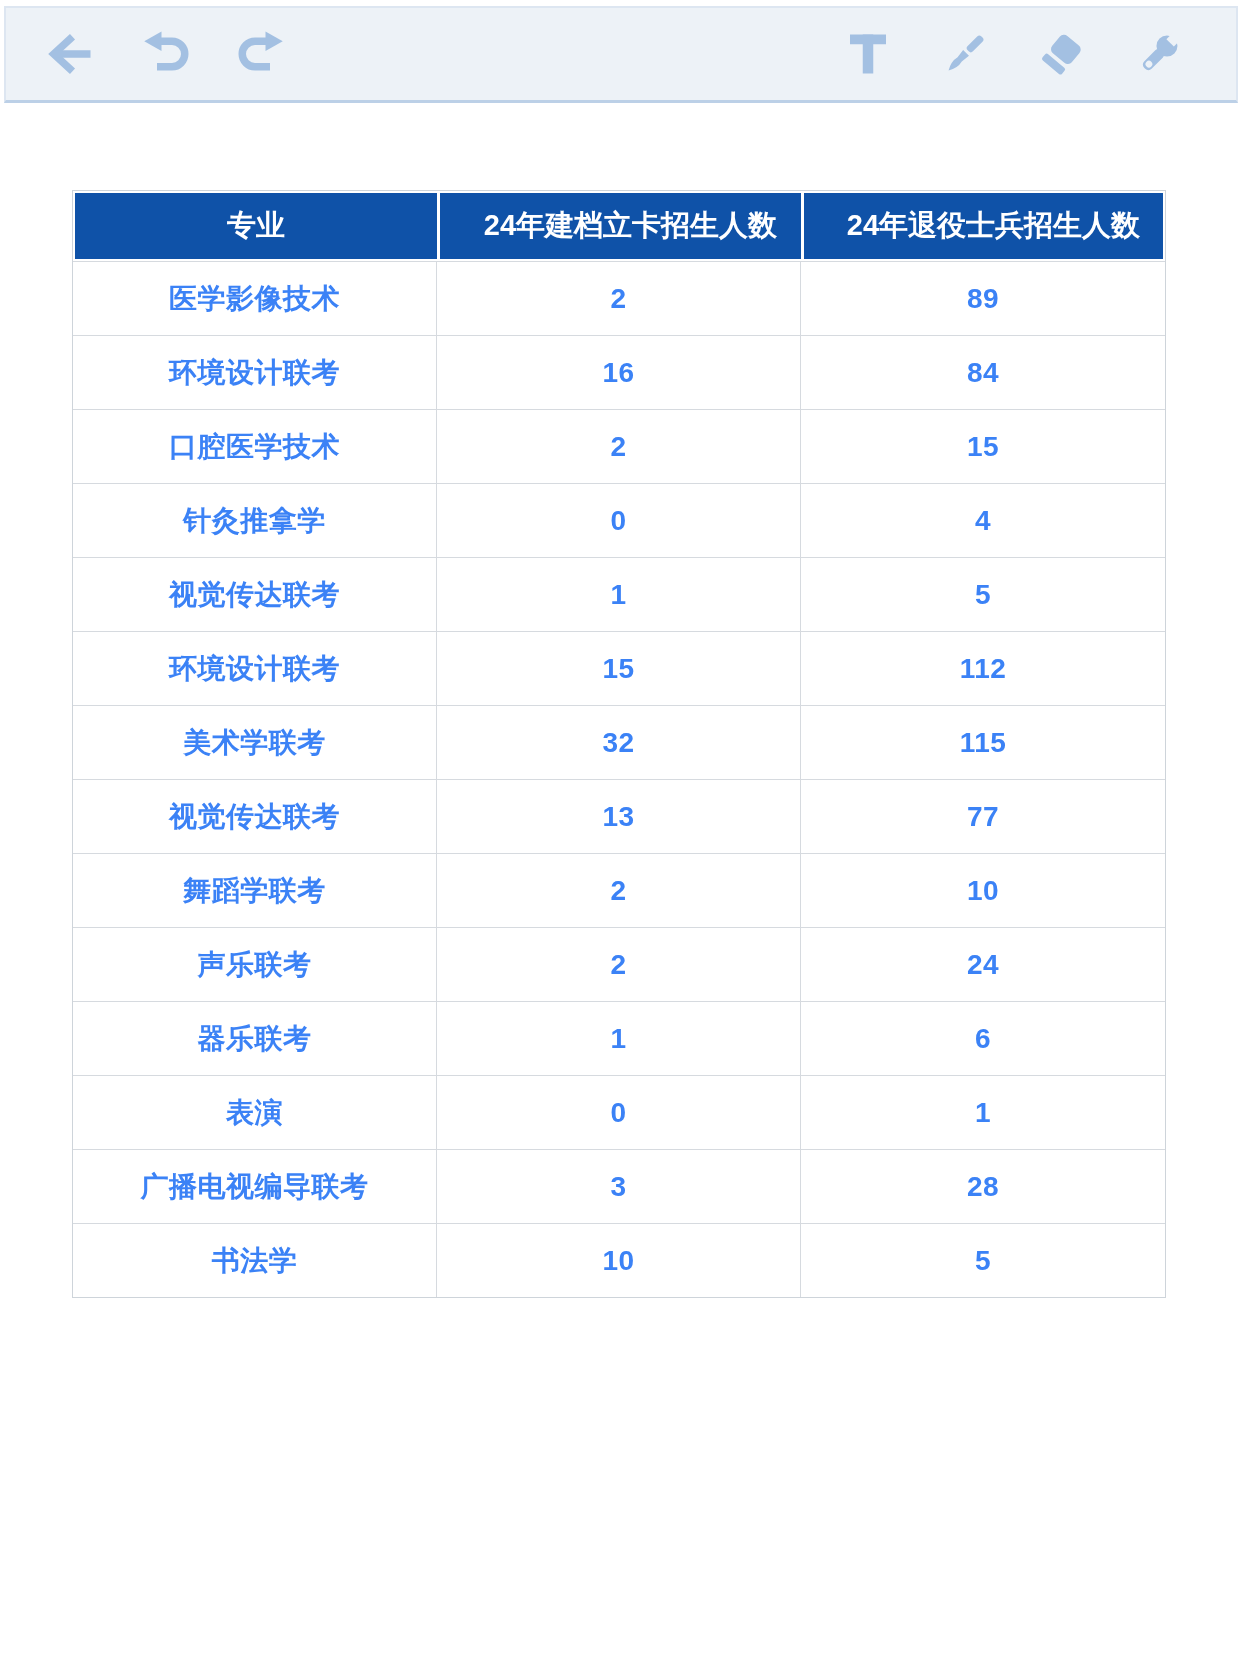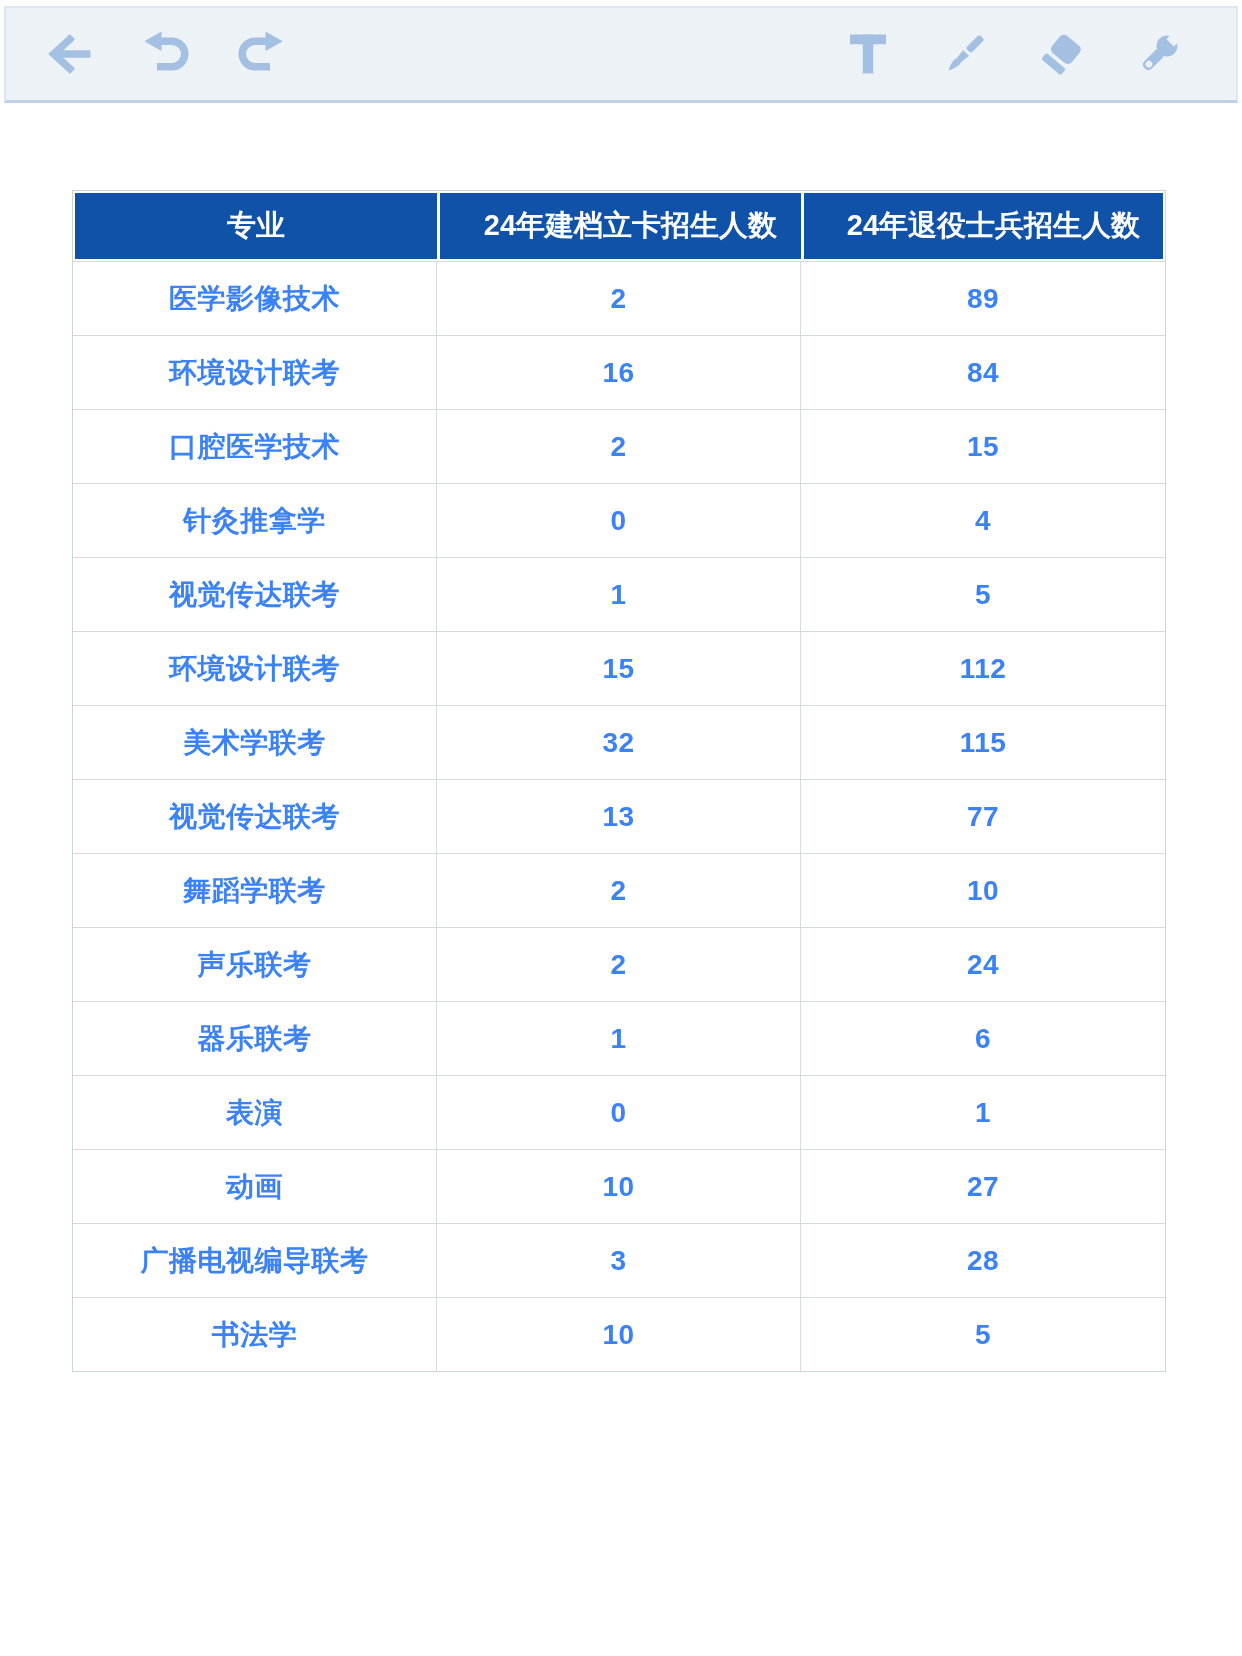--- a/index.html
+++ b/index.html
@@ -190,25 +190,20 @@
       <td>1</td>
       <td>6</td>
     </tr>
 
     <tr>
       <td>表演</td>
       <td>0</td>
       <td>1</td>
     </tr>
 
-    <tr>
-      <td>动画</td>
-      <td>10</td>
-      <td>27</td>
-    </tr>
 
     <tr>
       <td>广播电视编导联考</td>
       <td>3</td>
       <td>28</td>
     </tr>
 
     <tr>
       <td>书法学</td>
       <td>10</td>

